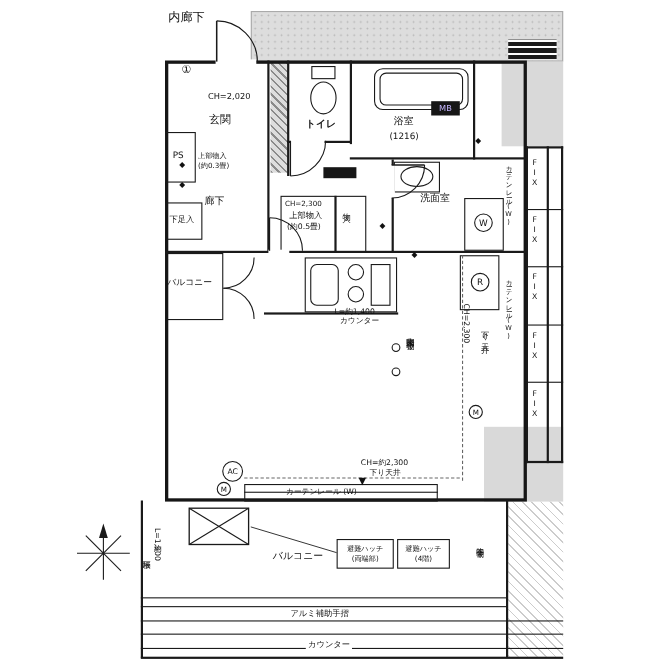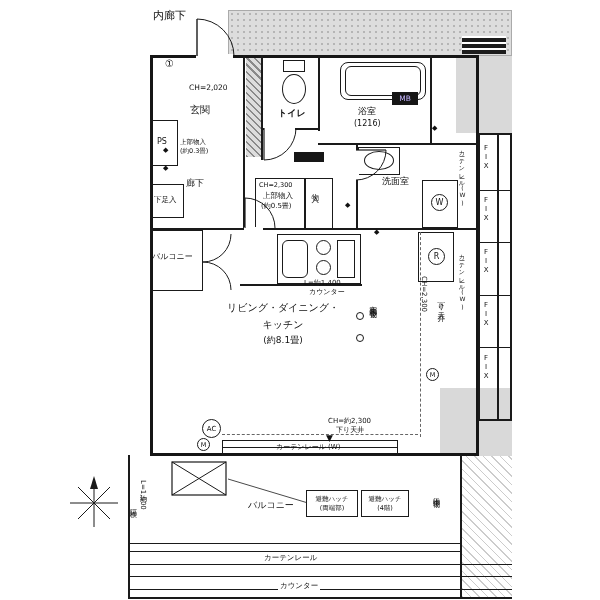--- a/index.html
+++ b/index.html
@@ -178,33 +178,28 @@
   <div class="lbl" style="left:261px;top:202px;font-size:7px;">(約0.5畳)</div>
   <div class="lbl vtx" style="left:310px;top:188px;font-size:7.5px;">物入</div>
   <div class="lbl" style="left:278px;top:108px;font-size:9px;font-weight:bold;">トイレ</div>
   <div class="lbl" style="left:358px;top:106px;font-size:9px;">浴室</div>
   <div class="lbl" style="left:354px;top:119px;font-size:8px;">(1216)</div>
   <div class="lbl" style="left:382px;top:176px;font-size:9px;">洗面室</div>
   <div class="lbl" style="left:152px;top:252px;font-size:8px;">バルコニー</div>
   <div class="lbl" style="left:304px;top:279px;font-size:7px;">L=約1,400</div>
   <div class="lbl" style="left:309px;top:288px;font-size:7px;">カウンター</div>
 
-  <div class="abs" style="left:208px;top:302px;width:150px;text-align:center;z-index:5;">
-    <div class="lbl" style="position:static;font-size:10px;">リビング・ダイニング・</div>
-    <div class="lbl" style="position:static;font-size:10px;margin-top:5px;">キッチン</div>
-    <div class="lbl" style="position:static;font-size:9px;margin-top:5px;">(約8.1畳)</div>
-  </div>
 
   <div class="lbl vtx" style="left:368px;top:300px;font-size:7.5px;">室内物干金物</div>
   <div class="lbl vrot" style="left:420px;top:276px;font-size:7px;">CH=2,300</div>
   <div class="lbl vtx" style="left:436px;top:296px;font-size:7.5px;">下り天井</div>
   <div class="lbl" style="left:328px;top:417px;font-size:7px;">CH=約2,300</div>
   <div class="lbl" style="left:336px;top:426px;font-size:7px;">下り天井</div>
   <div class="lbl" style="left:326px;top:433px;font-size:9px;">▼</div>
-  <div class="lbl" style="left:276px;top:443px;font-size:7px;">カーテンレール (W)</div>
+  <div class="lbl" style="left:260px;top:443px;font-size:7px;">カーテンレール (W)</div>
 
   <div class="lbl vtx" style="left:458px;top:146px;font-size:6px;letter-spacing:0.5px;">カーテンレール(W)</div>
   <div class="lbl vtx" style="left:458px;top:250px;font-size:6px;letter-spacing:0.5px;">カーテンレール(W)</div>
 
   <div class="lbl vtx" style="left:482px;top:144px;font-size:7px;">FIX</div>
   <div class="lbl vtx" style="left:482px;top:196px;font-size:7px;">FIX</div>
   <div class="lbl vtx" style="left:482px;top:248px;font-size:7px;">FIX</div>
   <div class="lbl vtx" style="left:482px;top:301px;font-size:7px;">FIX</div>
   <div class="lbl vtx" style="left:482px;top:354px;font-size:7px;">FIX</div>
 
@@ -219,16 +214,16 @@
     <span style="font-size:6.5px;">避難ハッチ</span>
     <span style="font-size:6.5px;text-align:right;">(両端部)</span>
   </div>
   <div class="hatchbox" style="left:361px;top:490px;width:48px;height:27px;">
     <span style="font-size:6.5px;">避難ハッチ</span>
     <span style="font-size:6.5px;">(4階)</span>
   </div>
   <div class="lbl vtx" style="left:129px;top:504px;font-size:7px;">隔板</div>
   <div class="lbl vrot" style="left:139px;top:480px;font-size:7px;">L=約1,900</div>
   <div class="lbl vtx" style="left:432px;top:492px;font-size:7px;">物干金物</div>
-  <div class="lbl" style="left:262px;top:554px;font-size:7.5px;background:#fff;padding:0 2px;">カーテンレール</div>
+  <div class="lbl" style="left:262px;top:554px;font-size:7.5px;background:#fff;padding:0 2px;">アルミ補助手摺</div>
   <div class="lbl" style="left:278px;top:582px;font-size:7.5px;background:#fff;padding:0 2px;">カウンター</div>
 
 </div>
 
 </body></html>

